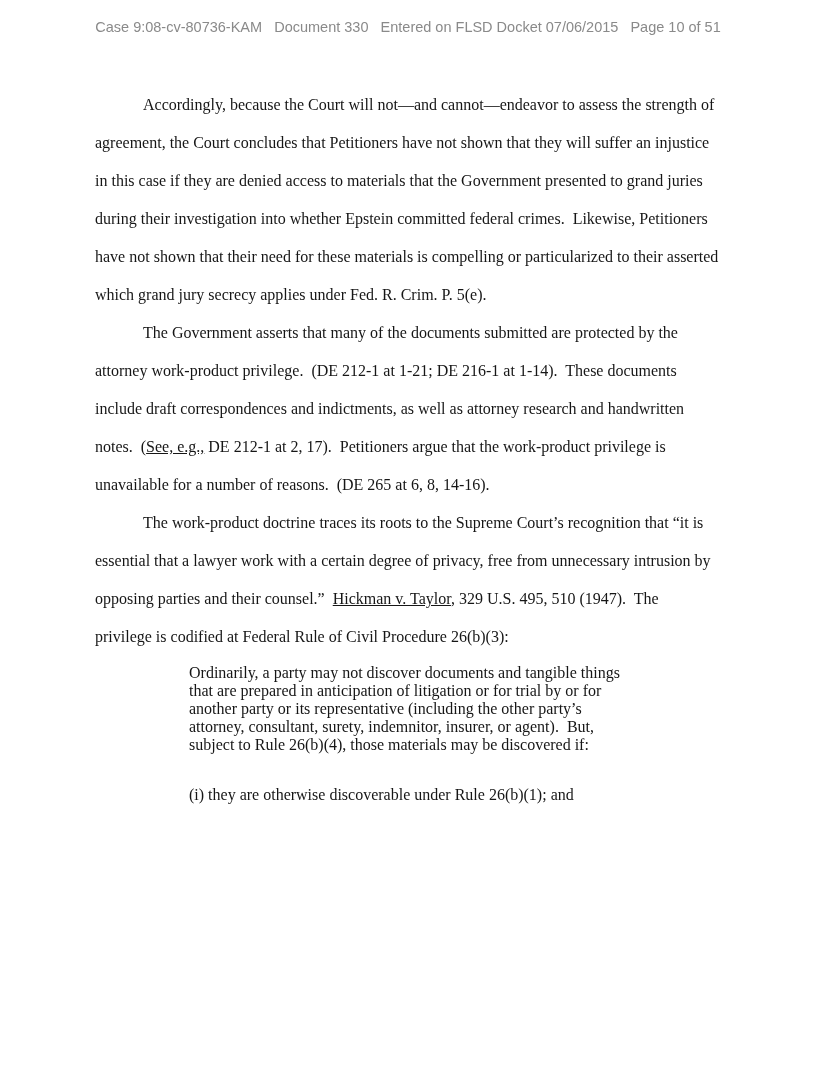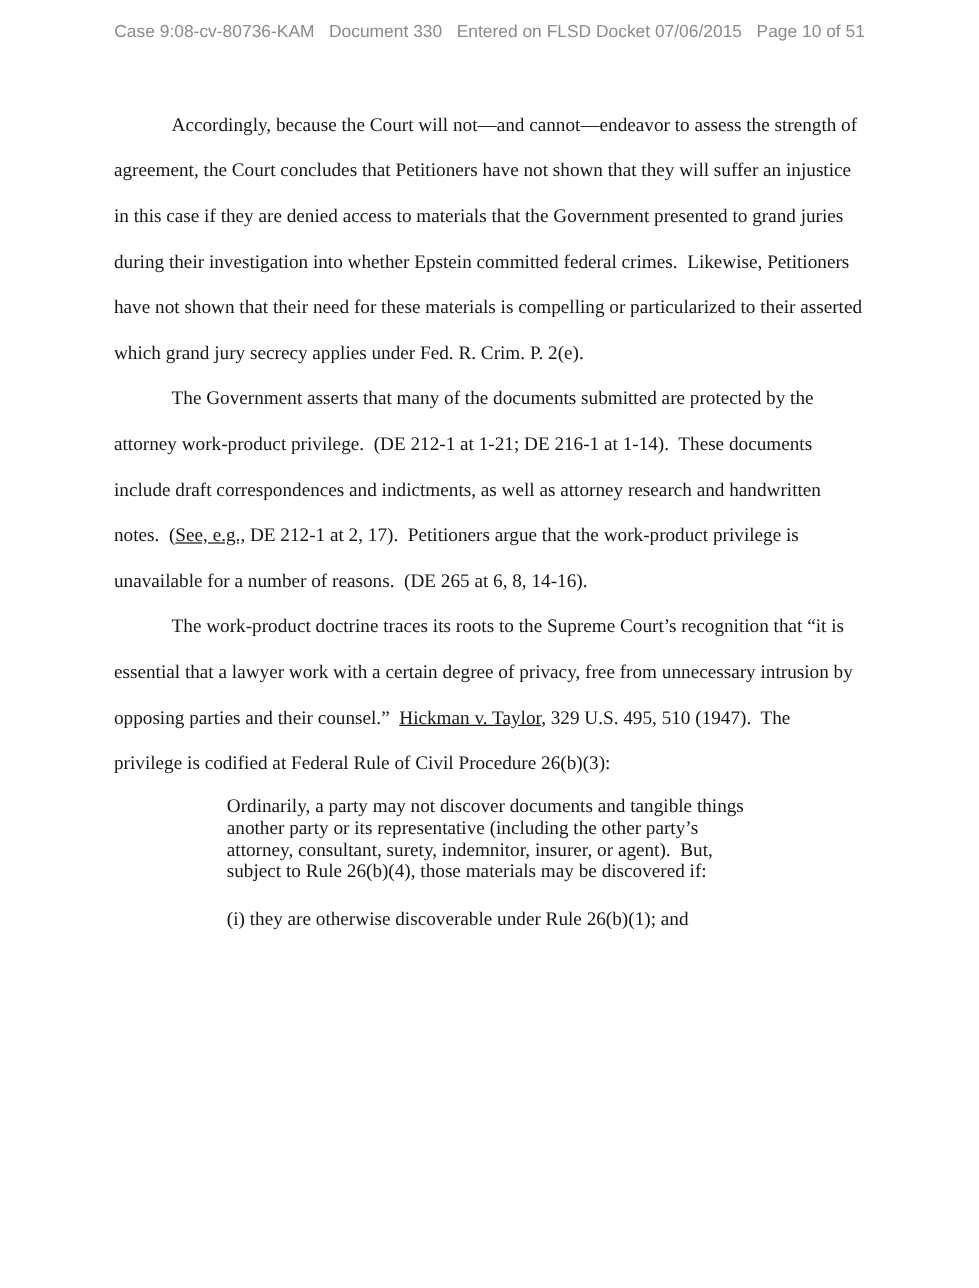--- a/index.html
+++ b/index.html
@@ -50,21 +50,21 @@
   }
   .block.quote {
     padding-left: 94px;
     margin-top: 8px;
   }
   .block.quote .line {
     height: 18px;
     line-height: 18px;
   }
   .block.quote-item {
-    margin-top: 22px;
+    margin-top: 32px;
   }
   .underline {
     text-decoration: underline;
   }
   .page-number {
     position: absolute;
     top: 938px;
     left: 0;
     right: 0;
     text-align: center;
@@ -86,37 +86,38 @@
 <div class="page">
   <div class="docket-header">Case 9:08-cv-80736-KAM   Document 330   Entered on FLSD Docket 07/06/2015   Page 10 of 51</div>
 
   <div class="content">
       <div class="block body">
         <div class="line indent"><span>Accordingly, because the Court will not—and cannot—endeavor to assess the strength of</span></div>
         <div class="line"><span>agreement, the Court concludes that Petitioners have not shown that they will suffer an injustice</span></div>
         <div class="line"><span>in this case if they are denied access to materials that the Government presented to grand juries</span></div>
         <div class="line"><span>during their investigation into whether Epstein committed federal crimes.  Likewise, Petitioners</span></div>
         <div class="line"><span>have not shown that their need for these materials is compelling or particularized to their asserted</span></div>
-        <div class="line"><span>which grand jury secrecy applies under Fed. R. Crim. P. 2(e).</span></div>
+        <div class="line"><span>which grand jury secrecy applies under Fed. R. Crim. P. 5(e).</span></div>
       </div>
       <div class="block body">
         <div class="line indent"><span>The Government asserts that many of the documents submitted are protected by the</span></div>
         <div class="line"><span>attorney work-product privilege.  (DE 212-1 at 1-21; DE 216-1 at 1-14).  These documents</span></div>
         <div class="line"><span>include draft correspondences and indictments, as well as attorney research and handwritten</span></div>
         <div class="line"><span>notes.  (</span><span class="underline">See, e.g.,</span><span> DE 212-1 at 2, 17).  Petitioners argue that the work-product privilege is</span></div>
         <div class="line"><span>unavailable for a number of reasons.  (DE 265 at 6, 8, 14-16).</span></div>
       </div>
       <div class="block body">
         <div class="line indent"><span>The work-product doctrine traces its roots to the Supreme Court’s recognition that “it is</span></div>
         <div class="line"><span>essential that a lawyer work with a certain degree of privacy, free from unnecessary intrusion by</span></div>
         <div class="line"><span>opposing parties and their counsel.”  </span><span class="underline">Hickman v. Taylor</span><span>, 329 U.S. 495, 510 (1947).  The</span></div>
         <div class="line"><span>privilege is codified at Federal Rule of Civil Procedure 26(b)(3):</span></div>
       </div>
       <div class="block quote">
         <div class="line"><span>Ordinarily, a party may not discover documents and tangible things</span></div>
+        <div class="line"><span>that are prepared in anticipation of litigation or for trial by or for</span></div>
         <div class="line"><span>another party or its representative (including the other party’s</span></div>
         <div class="line"><span>attorney, consultant, surety, indemnitor, insurer, or agent).  But,</span></div>
         <div class="line"><span>subject to Rule 26(b)(4), those materials may be discovered if:</span></div>
       </div>
       <div class="block quote quote-item">
         <div class="line"><span>(i) they are otherwise discoverable under Rule 26(b)(1); and</span></div>
       </div>
     </div>
 
   <div class="page-number">10</div>

